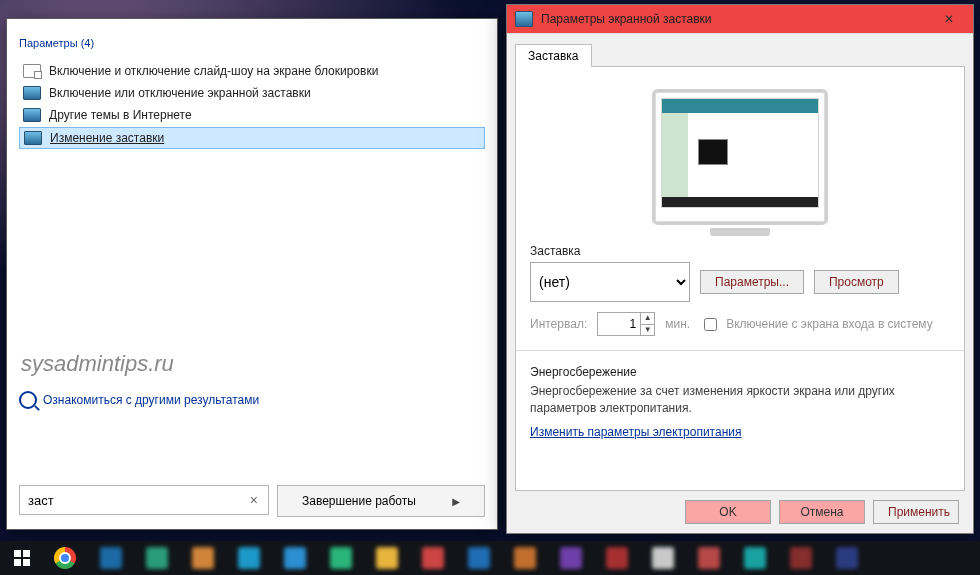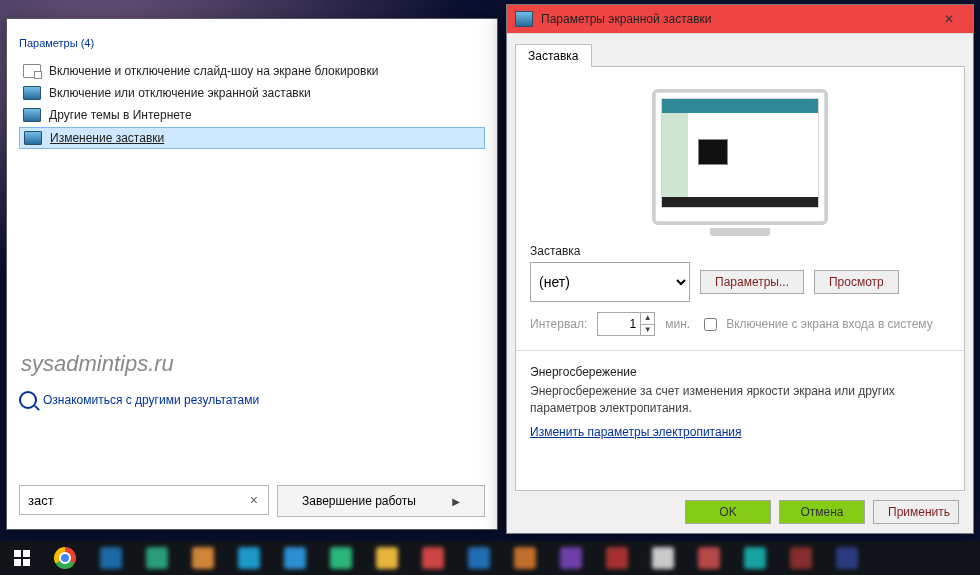--- a/index.html
+++ b/index.html
@@ -150,21 +150,21 @@
   .mon-thumb{ position:absolute; left:10px; top:26px; width:28px; height:24px; background:#111; border:1px solid #888;}
   .mon-task{ position:absolute; left:0; right:0; bottom:0; height:10px; background:#222;}
   .grp-label{ color:#222; margin-bottom:4px; }
   .row{ display:flex; align-items:center; gap:10px; }
   .row + .row{ margin-top:10px; }
   select.ss-select{
     width:160px; height:40px; border:1px solid #a7a7a7; background:#fff;
     font-size:14px; padding-left:4px;
   }
   .btn{
-    height:24px; border:1px solid #a7a7a7; background:#84cc16;
+    height:24px; border:1px solid #a7a7a7; background:#fca5a5;
     padding: 0 14px; font-size:12px; color:#333;
   }
   .btn[disabled]{ color:#7f1d1d; background:#efefef; }
   .num-label{ color:#9a9a9a; }
   .spin{
     display:inline-flex; align-items:center;
     border:1px solid #a7a7a7; height:22px; background:#fff;
   }
   .spin input{ width:36px; border:none; text-align:right; padding-right:4px; outline:none; font-size:12px;}
   .spin .arrows{ width:14px; display:flex; flex-direction:column; }

